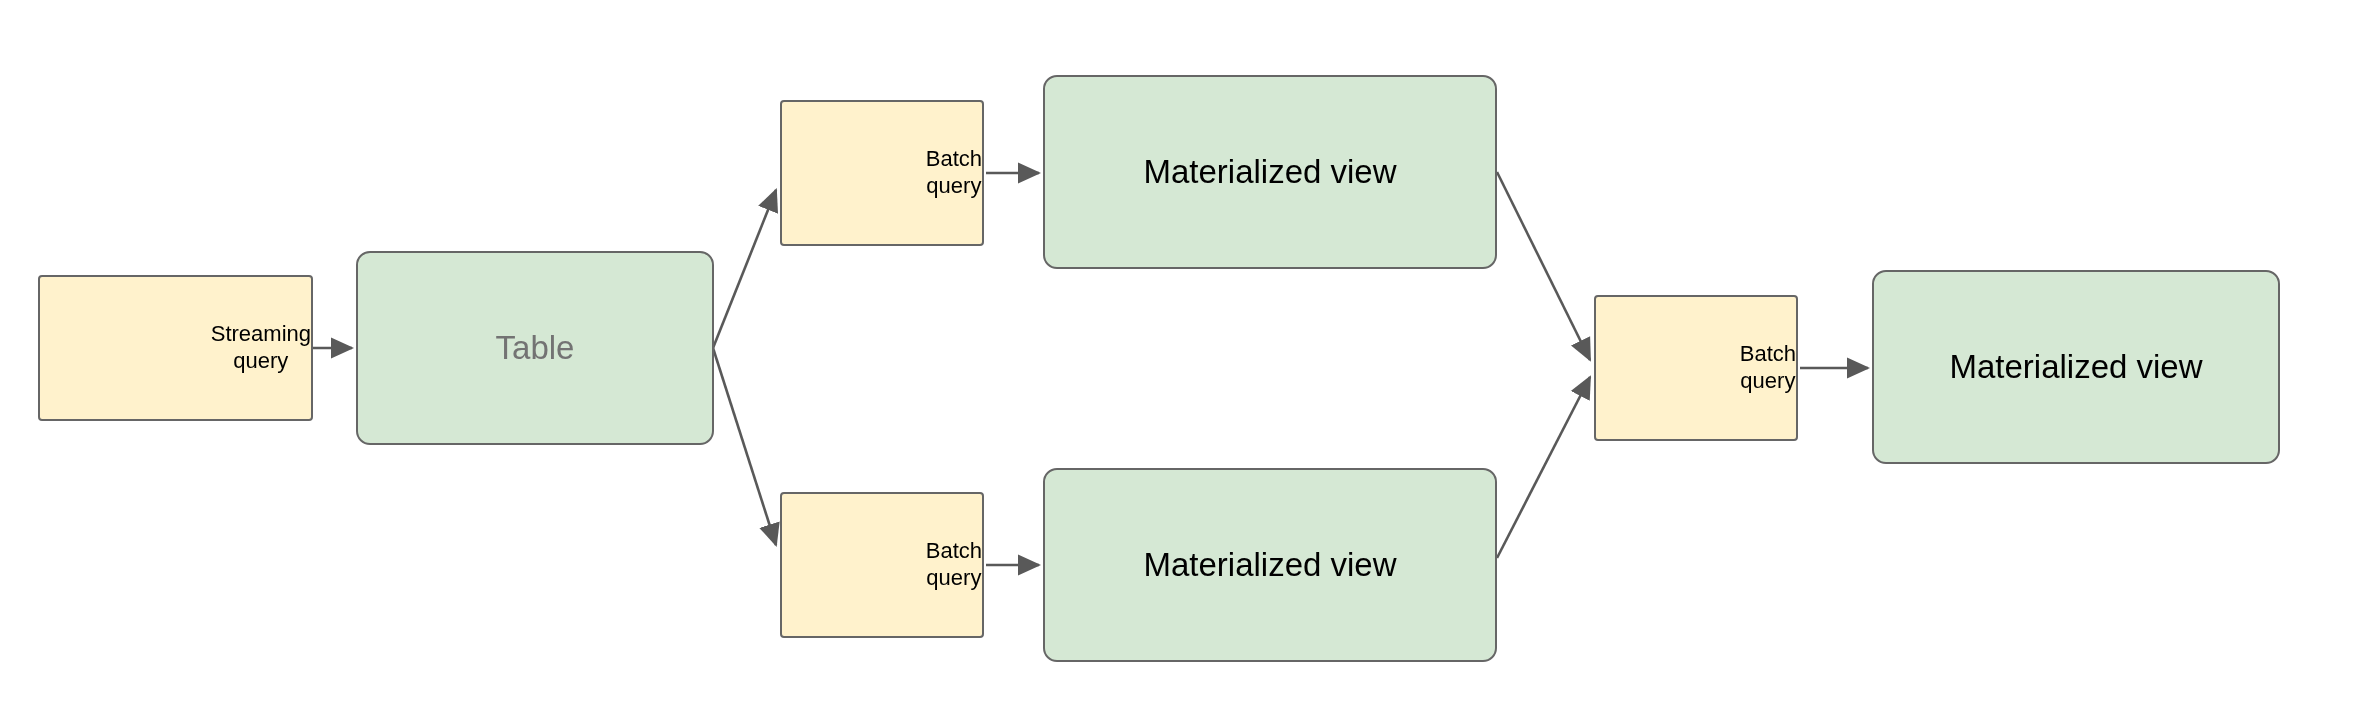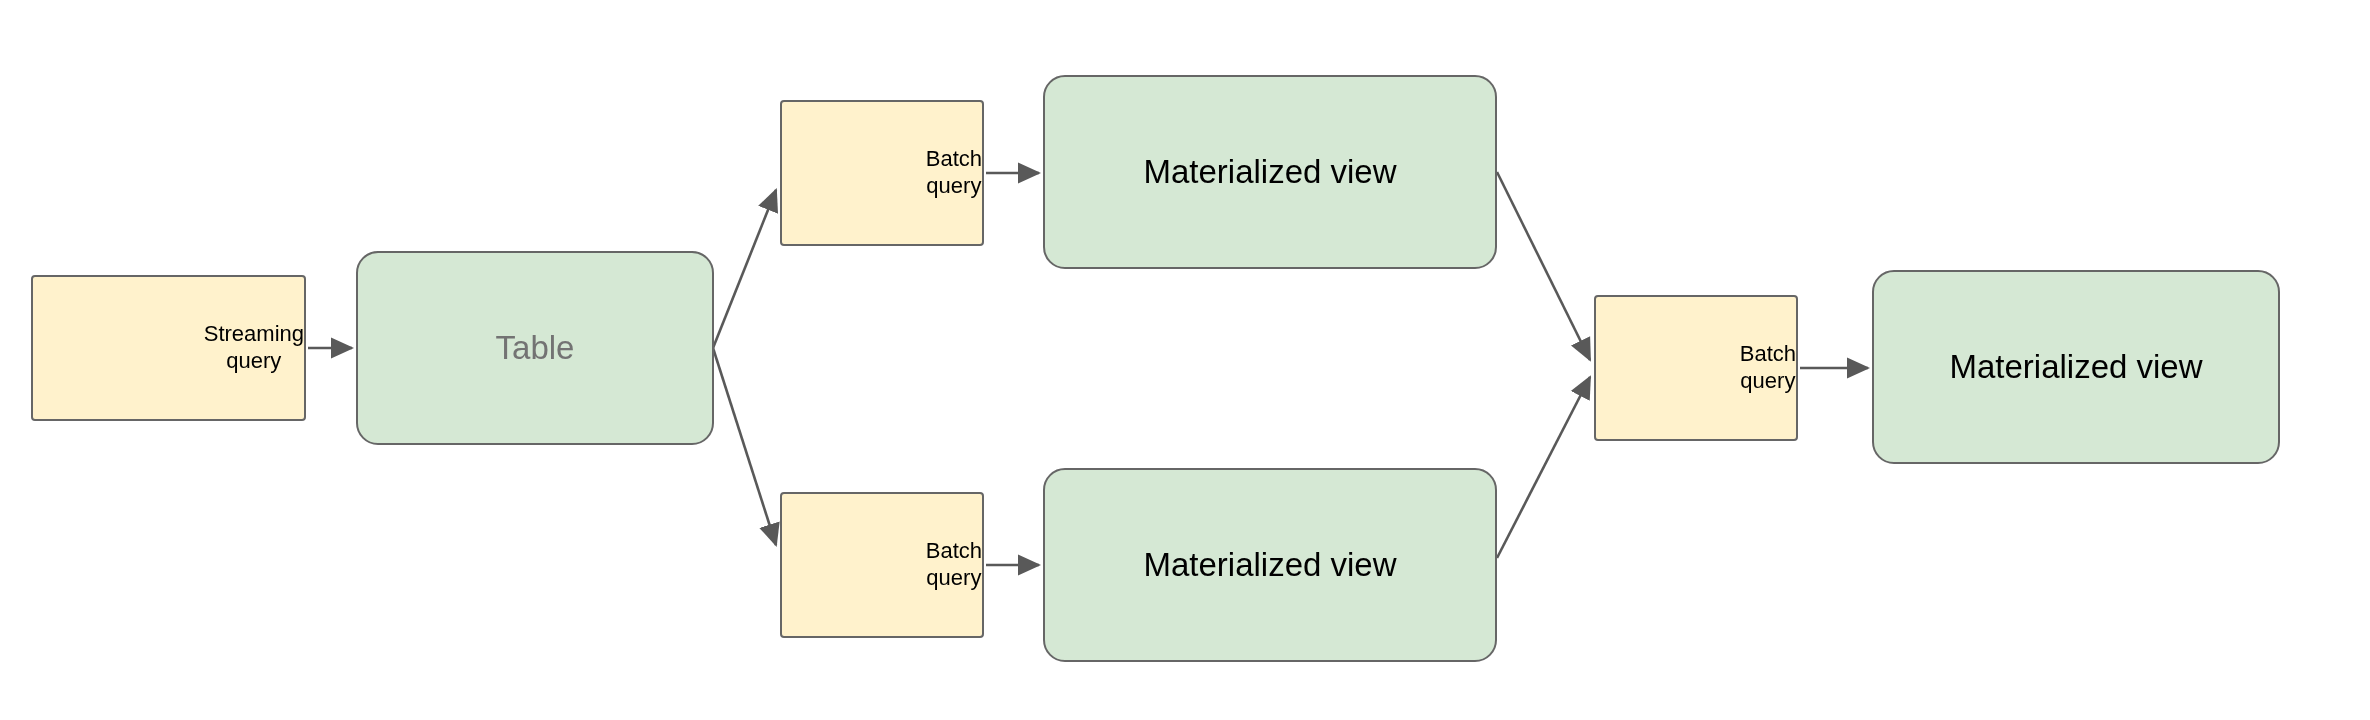--- a/index.html
+++ b/index.html
@@ -42,21 +42,21 @@
     z-index: 2;
   }
   .node.query {
     background: #fff2cc;
     border-radius: 4px;
     font-size: 22px;
     justify-content: flex-end;
   }
   .node.store {
     background: #d5e8d4;
-    border-radius: 22px;
+    border-radius: 14px;
     font-size: 33px;
   }
 </style>
 </head>
 <body>
 
 <div id="canvas">
 
   <svg id="edge-layer" viewBox="0 0 2370 720" width="2370" height="720" xmlns="http://www.w3.org/2000/svg">
     <defs>
@@ -69,21 +69,21 @@
         <line x1="713" y1="348" x2="776" y2="190" stroke="#595959" stroke-width="2.6" marker-end="url(#arrowhead)"></line>
         <line x1="713" y1="348" x2="776" y2="545" stroke="#595959" stroke-width="2.6" marker-end="url(#arrowhead)"></line>
         <line x1="986" y1="173" x2="1039" y2="173" stroke="#595959" stroke-width="2.6" marker-end="url(#arrowhead)"></line>
         <line x1="986" y1="565" x2="1039" y2="565" stroke="#595959" stroke-width="2.6" marker-end="url(#arrowhead)"></line>
         <line x1="1497" y1="172" x2="1590" y2="360" stroke="#595959" stroke-width="2.6" marker-end="url(#arrowhead)"></line>
         <line x1="1497" y1="558" x2="1590" y2="377" stroke="#595959" stroke-width="2.6" marker-end="url(#arrowhead)"></line>
         <line x1="1800" y1="368" x2="1868" y2="368" stroke="#595959" stroke-width="2.6" marker-end="url(#arrowhead)"></line>
       </g>
   </svg>
 
-  <div class="node query" style="left: 31px; top: 275px; width: 275px; height: 146px; background: rgb(255, 242, 204); border-color: rgb(102, 102, 102); color: rgb(0, 0, 0);"><span>Streaming
+  <div class="node query" style="left: 38px; top: 275px; width: 275px; height: 146px; background: rgb(255, 242, 204); border-color: rgb(102, 102, 102); color: rgb(0, 0, 0);"><span>Streaming
 query</span></div>
 
   <div class="node store" style="left: 356px; top: 251px; width: 358px; height: 194px; background: rgb(213, 232, 212); border-color: rgb(102, 102, 102); color: #737373;"><span>Table</span></div>
 
   <div class="node query" style="left: 780px; top: 100px; width: 204px; height: 146px; background: rgb(255, 242, 204); border-color: rgb(102, 102, 102); color: rgb(0, 0, 0);"><span>Batch
 query</span></div>
 
   <div class="node store" style="left: 1043px; top: 75px; width: 454px; height: 194px; background: rgb(213, 232, 212); border-color: rgb(102, 102, 102); color: rgb(0, 0, 0);"><span>Materialized view</span></div>
 
   <div class="node query" style="left: 780px; top: 492px; width: 204px; height: 146px; background: rgb(255, 242, 204); border-color: rgb(102, 102, 102); color: rgb(0, 0, 0);"><span>Batch

